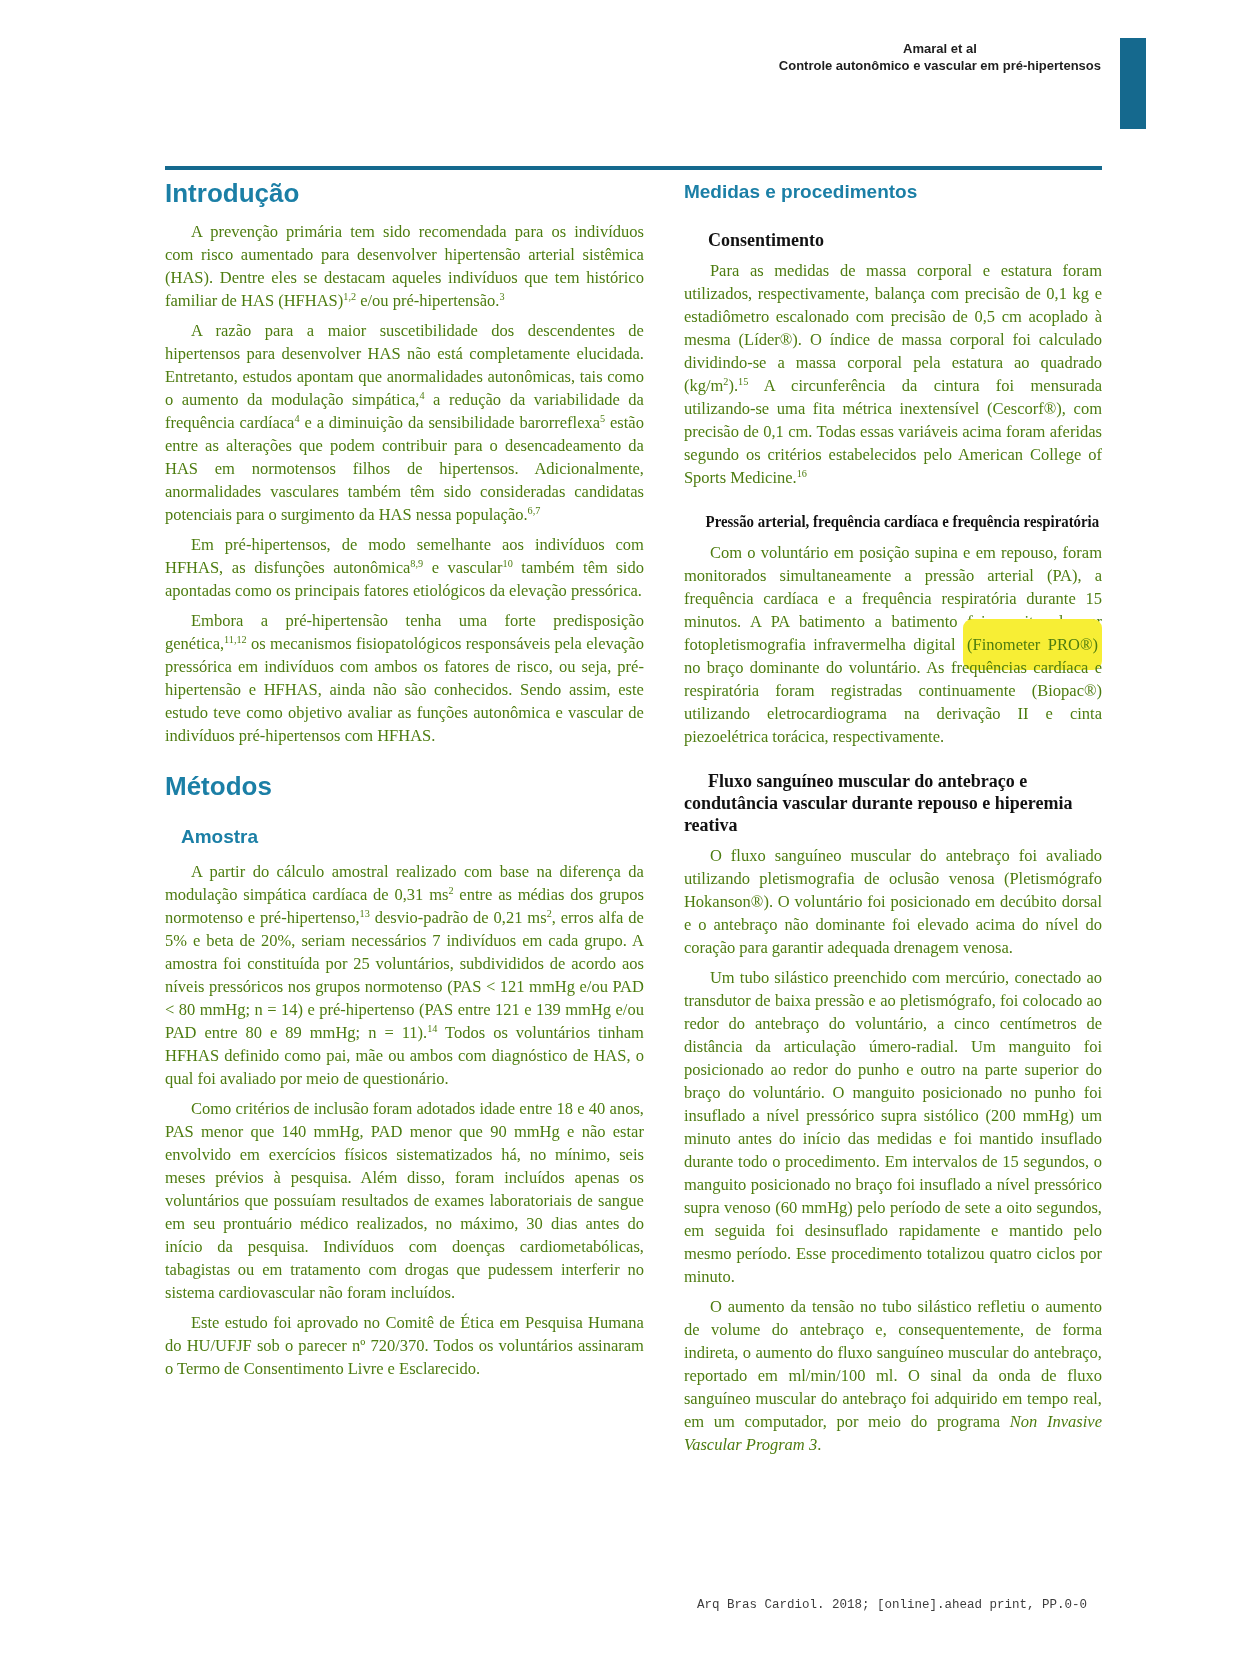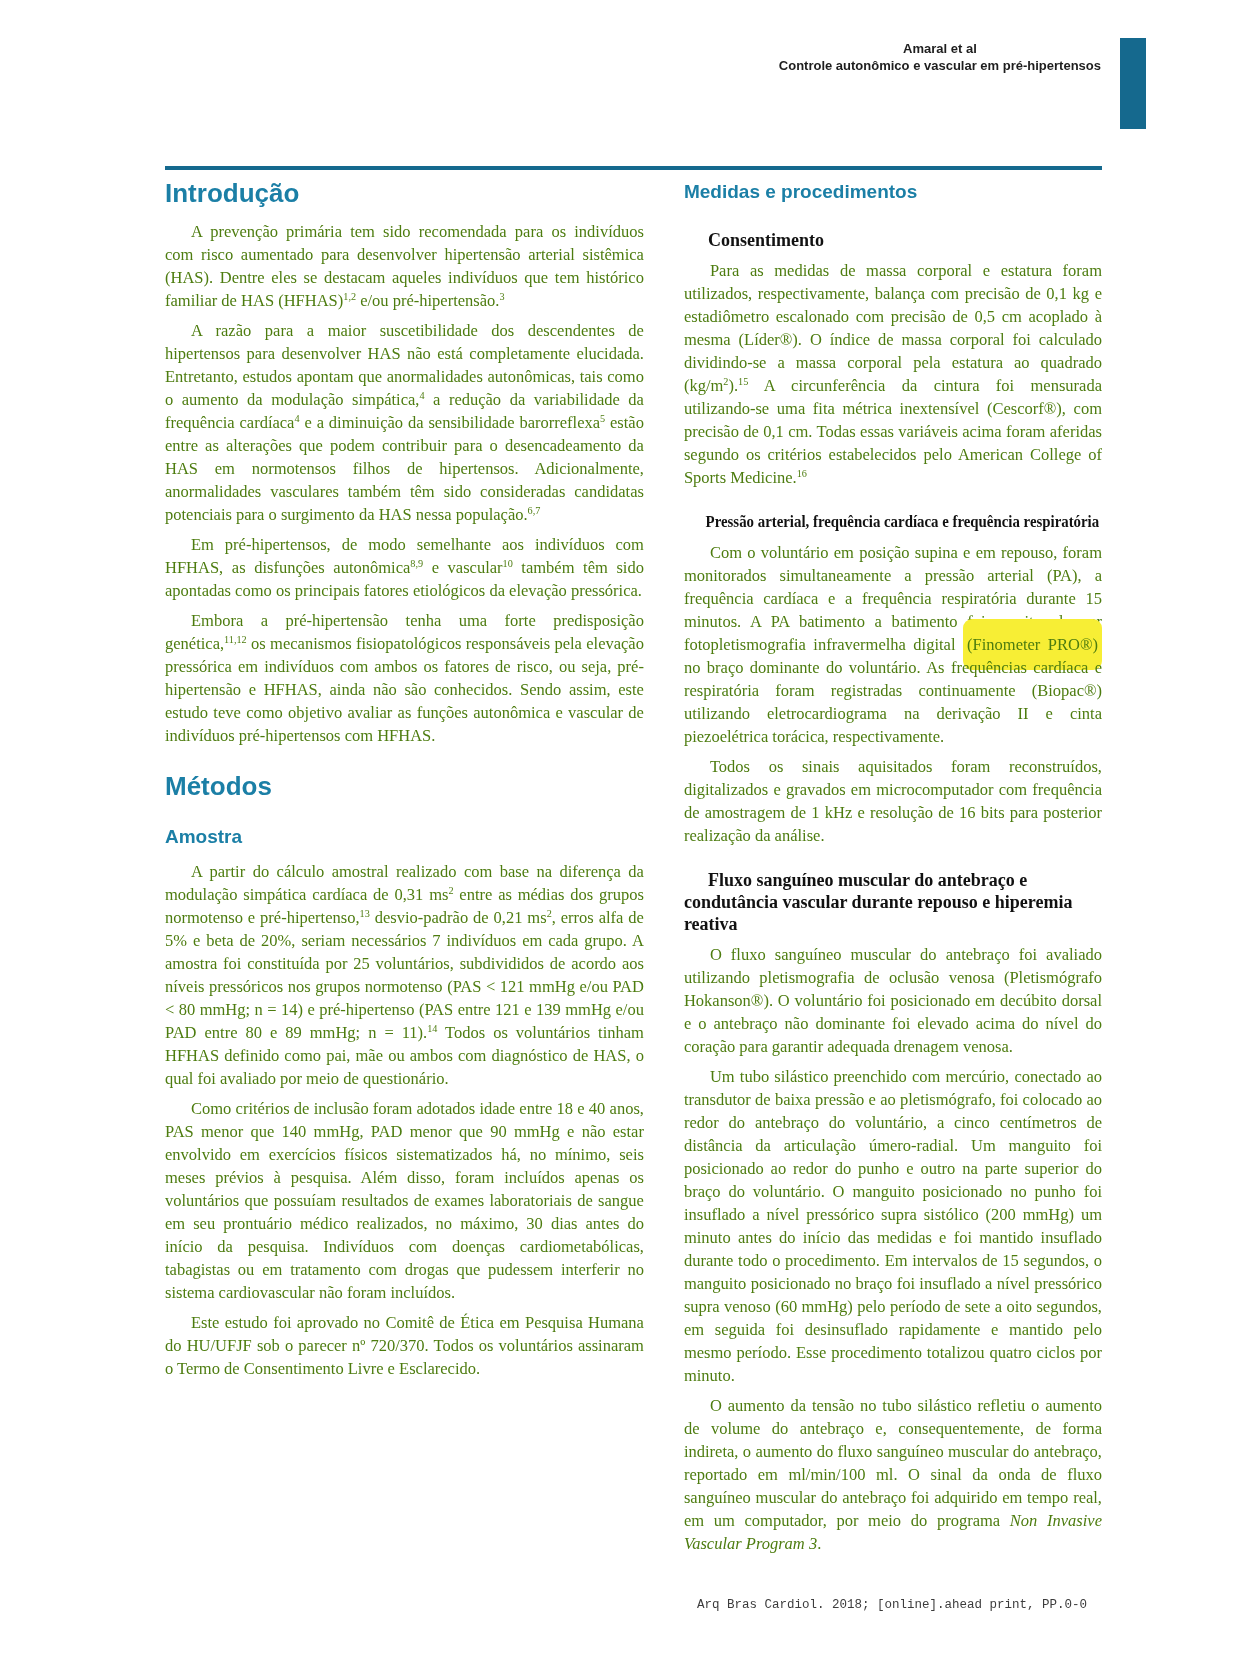--- a/index.html
+++ b/index.html
@@ -51,21 +51,21 @@
   }
   h1.h-main{
     font-family:"Liberation Sans", sans-serif;
     font-size:26px;line-height:30px;
     color:#1b7fa6;margin:6px 0 12px 0;
   }
   h1.h-main.h-methods{margin-top:24px;margin-bottom:24px;}
   h2.h-sub{
     font-family:"Liberation Sans", sans-serif;
     font-size:19px;line-height:23px;
-    color:#1b7fa6;margin:0 0 12px 0;
+    color:#1b7fa6;margin:0 0 12px 16px;
   }
   h2.h-sub.h-proc{margin:8px 0 26px 0;}
   h3.h-serif{
     font-family:"Liberation Serif", serif;
     font-weight:bold;font-size:18px;line-height:22px;
     color:#111111;
     margin:22px 0 8px 0;
     text-indent:24px;
   }
   h3.h-serif.first{margin-top:0;}
@@ -109,21 +109,20 @@
       <p>Como critérios de inclusão foram adotados idade entre 18 e 40 anos, PAS menor que 140 mmHg, PAD menor que 90 mmHg e não estar envolvido em exercícios físicos sistematizados há, no mínimo, seis meses prévios à pesquisa. Além disso, foram incluídos apenas os voluntários que possuíam resultados de exames laboratoriais de sangue em seu prontuário médico realizados, no máximo, 30 dias antes do início da pesquisa. Indivíduos com doenças cardiometabólicas, tabagistas ou em tratamento com drogas que pudessem interferir no sistema cardiovascular não foram incluídos.</p>
       <p>Este estudo foi aprovado no Comitê de Ética em Pesquisa Humana do HU/UFJF sob o parecer nº 720/370. Todos os voluntários assinaram o Termo de Consentimento Livre e Esclarecido.</p>
     </div>
 
     <div class="col col-right">
       <h2 class="h-sub h-proc">Medidas e procedimentos</h2>
       <h3 class="h-serif first">Consentimento</h3>
       <p>Para as medidas de massa corporal e estatura foram utilizados, respectivamente, balança com precisão de 0,1 kg e estadiômetro escalonado com precisão de 0,5 cm acoplado à mesma (Líder®). O índice de massa corporal foi calculado dividindo-se a massa corporal pela estatura ao quadrado (kg/m<sup>2</sup>).<sup>15</sup> A circunferência da cintura foi mensurada utilizando-se uma fita métrica inextensível (Cescorf®), com precisão de 0,1 cm. Todas essas variáveis acima foram aferidas segundo os critérios estabelecidos pelo American College of Sports Medicine.<sup>16</sup></p>
       <h3 class="h-serif h-bp">Pressão arterial, frequência cardíaca e frequência respiratória</h3>
       <p>Com o voluntário em posição supina e em repouso, foram monitorados simultaneamente a pressão arterial (PA), a frequência cardíaca e a frequência respiratória durante 15 minutos. A PA batimento a batimento foi monitorada por fotopletismografia infravermelha digital <span class="hl">(Finometer PRO®)</span> no braço dominante do voluntário. As frequências cardíaca e respiratória foram registradas continuamente (Biopac®) utilizando eletrocardiograma na derivação II e cinta piezoelétrica torácica, respectivamente.</p>
-      <p>Todos os sinais aquisitados foram reconstruídos, digitalizados e gravados em microcomputador com frequência de amostragem de 1 kHz e resolução de 16 bits para posterior realização da análise.</p>
       <h3 class="h-serif">Fluxo sanguíneo muscular do antebraço e condutância vascular durante repouso e hiperemia reativa</h3>
       <p>O fluxo sanguíneo muscular do antebraço foi avaliado utilizando pletismografia de oclusão venosa (Pletismógrafo Hokanson®). O voluntário foi posicionado em decúbito dorsal e o antebraço não dominante foi elevado acima do nível do coração para garantir adequada drenagem venosa.</p>
       <p>Um tubo silástico preenchido com mercúrio, conectado ao transdutor de baixa pressão e ao pletismógrafo, foi colocado ao redor do antebraço do voluntário, a cinco centímetros de distância da articulação úmero-radial. Um manguito foi posicionado ao redor do punho e outro na parte superior do braço do voluntário. O manguito posicionado no punho foi insuflado a nível pressórico supra sistólico (200 mmHg) um minuto antes do início das medidas e foi mantido insuflado durante todo o procedimento. Em intervalos de 15 segundos, o manguito posicionado no braço foi insuflado a nível pressórico supra venoso (60 mmHg) pelo período de sete a oito segundos, em seguida foi desinsuflado rapidamente e mantido pelo mesmo período. Esse procedimento totalizou quatro ciclos por minuto.</p>
       <p>O aumento da tensão no tubo silástico refletiu o aumento de volume do antebraço e, consequentemente, de forma indireta, o aumento do fluxo sanguíneo muscular do antebraço, reportado em ml/min/100 ml. O sinal da onda de fluxo sanguíneo muscular do antebraço foi adquirido em tempo real, em um computador, por meio do programa <em>Non Invasive Vascular Program 3</em>.</p>
     </div>
 
   </div>
 
   <div class="footer">
     <span>Arq Bras Cardiol. 2018; [online].ahead print, PP.0-0</span>

